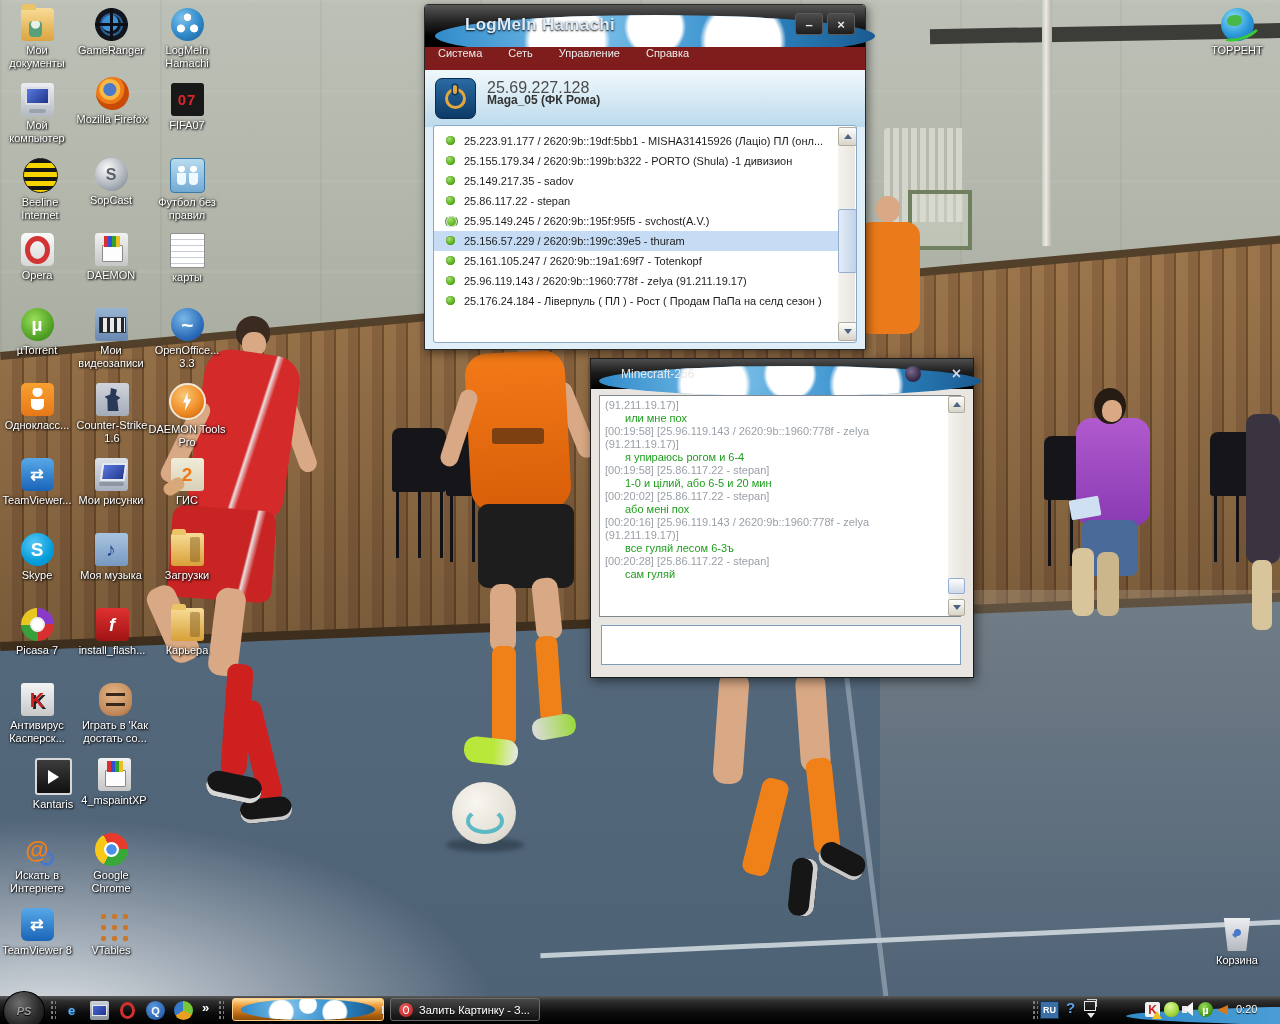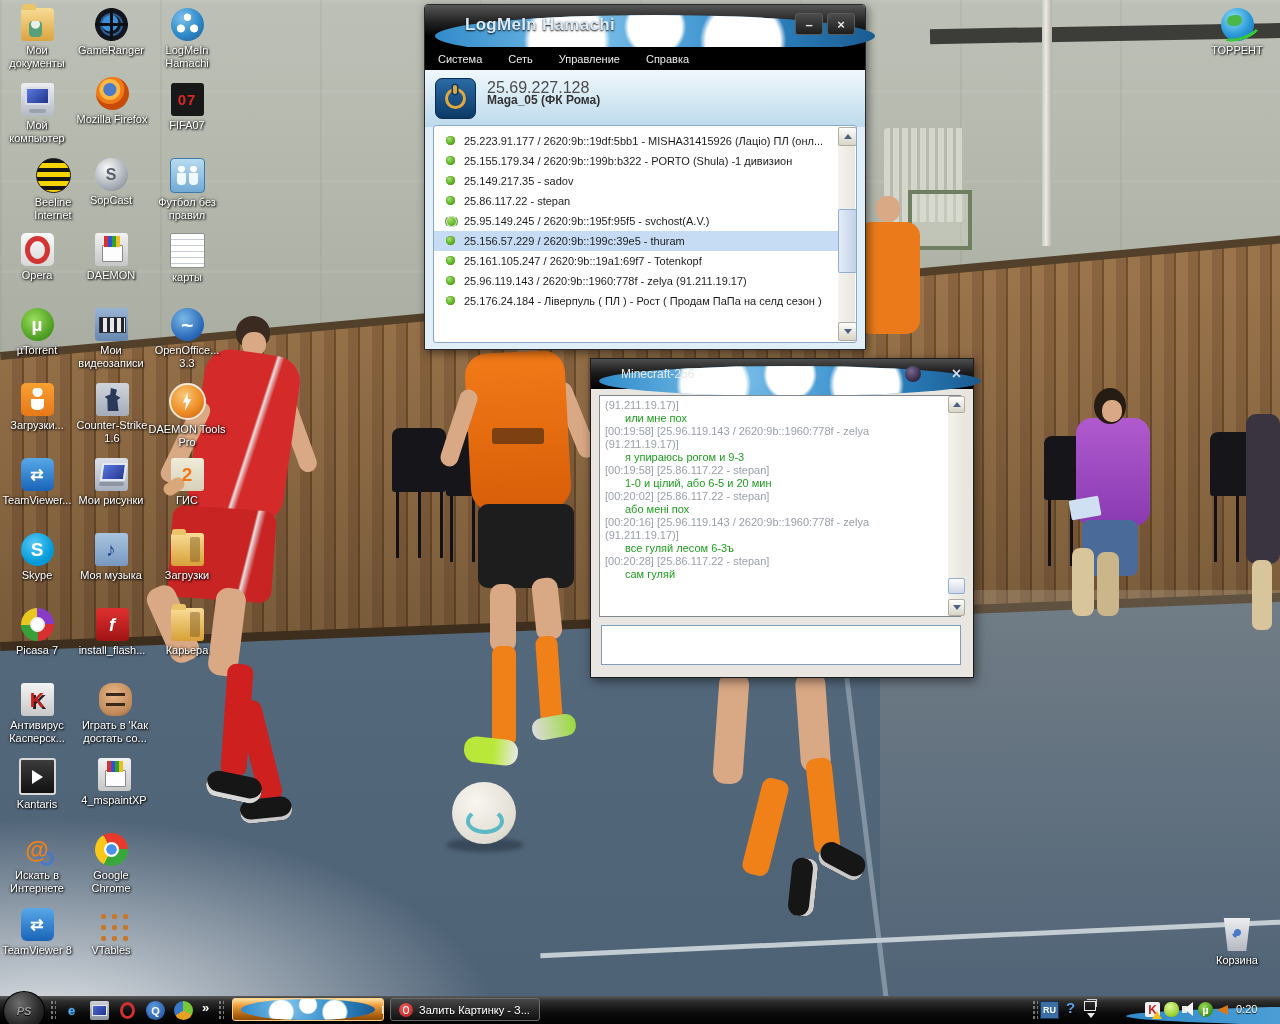--- a/index.html
+++ b/index.html
@@ -204,21 +204,21 @@
     box-shadow:2px 3px 10px rgba(0,0,0,.5);background:#dfeef7}
   .hw-title{position:absolute;left:0;top:0;right:0;height:42px;border-radius:3px 3px 0 0;
     background:linear-gradient(#565656,#232323 40%,#000 75%,#000)}
   .hw-logo{position:absolute;left:10px;top:10px;width:22px;height:22px}
   .hw-title-text{position:absolute;left:40px;top:10px;font-size:17px;font-weight:bold;color:#dcebf8;
     text-shadow:0 1px 2px #000;letter-spacing:.3px}
   .winbtn{position:absolute;top:8px;width:26px;height:20px;border-radius:3px;border:1px solid #5a5a5a;
     background:linear-gradient(#4c4c4c,#1e1e1e);color:#e8e8e8;font-size:13px;font-weight:bold;
     display:flex;align-items:center;justify-content:center;line-height:1}
   .hw-min{right:42px}.hw-close{right:10px}
-  .hw-menu{position:absolute;left:0;top:42px;right:0;height:23px;background:#000000;display:flex;align-items:center;
+  .hw-menu{position:absolute;left:0;top:42px;right:0;height:23px;background:#7f1d1d;display:flex;
     border-bottom:1px solid #000}
   .hw-menu-item{color:#ececec;font-size:11px;padding:0 13px}
   .hw-status{position:absolute;left:0;top:65px;right:0;height:57px;
     background:linear-gradient(#f0f8fc,#bcdaec)}
   .hw-power{position:absolute;left:10px;top:8px;width:39px;height:39px;border-radius:7px;border:1px solid #0a2c4e;
     background:linear-gradient(#2a6aa4,#0c3a66);display:flex;align-items:center;justify-content:center}
   .hw-power-ring{width:15px;height:15px;border:3px solid #e0a83e;border-radius:50%;position:relative}
   .hw-power-ring::after{content:"";position:absolute;left:5px;top:-6px;width:4px;height:9px;background:#e0a83e;border-radius:2px;
     box-shadow:0 0 0 1.5px #0c3a66}
   .hw-ip{position:absolute;left:62px;top:9px;font-size:16px;color:#4c4c4c}
@@ -404,21 +404,21 @@
 <div class="icon-cell" style="left:74px;top:77px;width:76px">
   <div class="art a-firefox"></div>
   <div class="icon-label">Mozilla Firefox</div>
 </div>
 <div class="icon-cell" style="left:148px;top:83px;width:78px">
   <div class="art a-fifa07">
       <span class="g">07</span>
     </div>
   <div class="icon-label">FIFA07</div>
 </div>
-<div class="icon-cell" style="left:16px;top:158px">
+<div class="icon-cell" style="left:3px;top:158px">
   <div class="art a-beeline"></div>
   <div class="icon-label">Beeline Internet</div>
 </div>
 <div class="icon-cell" style="left:74px;top:158px">
   <div class="art a-sopcast">
       <span class="g">S</span>
     </div>
   <div class="icon-label">SopCast</div>
 </div>
 <div class="icon-cell" style="left:148px;top:158px;width:78px">
@@ -448,21 +448,21 @@
   <div class="icon-label">Мои видеозаписи</div>
 </div>
 <div class="icon-cell" style="left:148px;top:308px;width:78px">
   <div class="art a-openoffice">
       <span class="g">~</span>
     </div>
   <div class="icon-label">OpenOffice... 3.3</div>
 </div>
 <div class="icon-cell" style="left:0;top:383px">
   <div class="art a-ok"></div>
-  <div class="icon-label">Загрузки...</div>
+  <div class="icon-label">Однокласс...</div>
 </div>
 <div class="icon-cell" style="left:74px;top:383px;width:76px">
   <div class="art a-cs"></div>
   <div class="icon-label">Counter-Strike 1.6</div>
 </div>
 <div class="icon-cell" style="left:148px;top:383px;width:78px">
   <div class="art a-daemon"></div>
   <div class="icon-label">DAEMON Tools Pro</div>
 </div>
 <div class="icon-cell" style="left:0;top:458px">
@@ -514,21 +514,21 @@
 <div class="icon-cell" style="left:0;top:683px">
   <div class="art a-kaspersky">
       <span class="g">K</span>
     </div>
   <div class="icon-label">Антивирус Касперск...</div>
 </div>
 <div class="icon-cell" style="left:74px;top:683px;width:82px">
   <div class="art a-game-face"></div>
   <div class="icon-label">Играть в 'Как достать со...</div>
 </div>
-<div class="icon-cell" style="left:0;top:758px">
+<div class="icon-cell" style="left:16px;top:758px">
   <div class="art a-kantaris"></div>
   <div class="icon-label">Kantaris</div>
 </div>
 <div class="icon-cell" style="left:74px;top:758px;width:80px">
   <div class="art a-paint"></div>
   <div class="icon-label">4_mspaintXP</div>
 </div>
 <div class="icon-cell" style="left:0;top:833px">
   <div class="art a-search-web">
       <span class="g">@</span>
@@ -605,21 +605,21 @@
     <div class="cw-icon mini-hamachi"></div>
     <div class="cw-title-text">Minecraft-256</div>
     <div class="cw-moon"></div>
     <div class="cw-close">×</div>
   </div>
   <div class="cw-msgs">
     <div class="cline meta">(91.211.19.17)]</div>
     <div class="cline msg">или мне пох</div>
     <div class="cline meta">[00:19:58]    [25.96.119.143 / 2620:9b::1960:778f - zelya</div>
     <div class="cline meta">(91.211.19.17)]</div>
-    <div class="cline msg">я упираюсь рогом и 9-3</div>
+    <div class="cline msg">я упираюсь рогом и 6-4</div>
     <div class="cline meta">[00:19:58]    [25.86.117.22 - stepan]</div>
     <div class="cline msg">1-0 и цілий, або 6-5 и 20 мин</div>
     <div class="cline meta">[00:20:02]    [25.86.117.22 - stepan]</div>
     <div class="cline msg">або мені пох</div>
     <div class="cline meta">[00:20:16]    [25.96.119.143 / 2620:9b::1960:778f - zelya</div>
     <div class="cline meta">(91.211.19.17)]</div>
     <div class="cline msg">все гуляй лесом 6-3ъ</div>
     <div class="cline meta">[00:20:28]    [25.86.117.22 - stepan]</div>
     <div class="cline msg">сам гуляй</div>
   </div>

